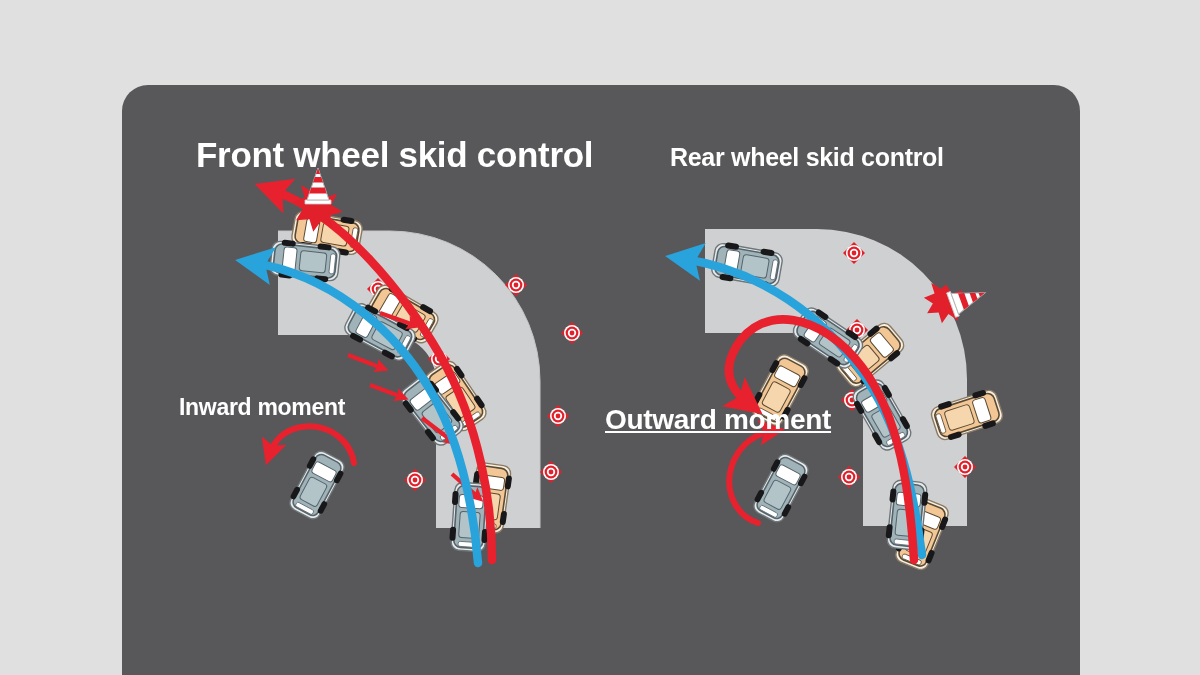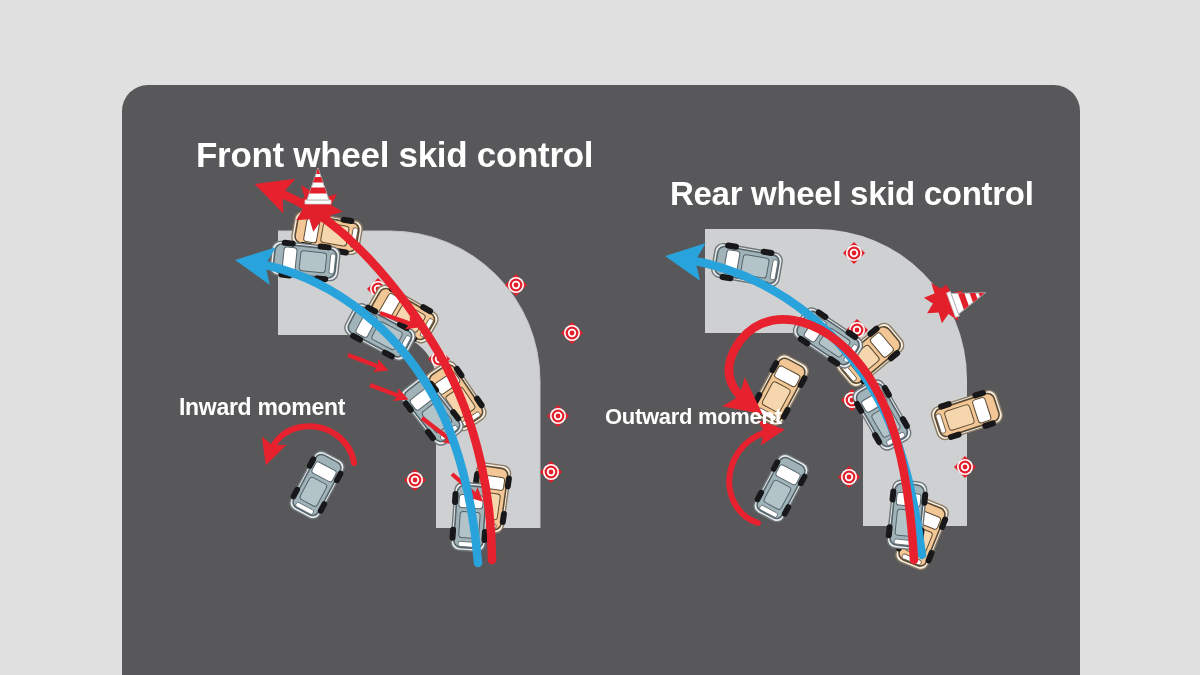--- a/index.html
+++ b/index.html
@@ -36,23 +36,23 @@
     display: block;
   }
   .ttl {
     position: absolute;
     color: #ffffff;
     font-weight: bold;
     white-space: nowrap;
     letter-spacing: -0.3px;
   }
   #title-left  { left: 74px;  top: 50px; font-size: 35px; }
-  #title-right { left: 548px; top: 58px; font-size: 33px; margin-top: 32px; }
+  #title-right { left: 548px; top: 58px; font-size: 25px; }
   #moment-left  { left: 57px;  top: 309px; font-size: 23px; }
-  #moment-right { left: 483px; top: 319px; font-size: 22px; }
+  #moment-right { left: 483px; top: 319px; font-size: 28px; text-decoration: underline; }
 </style>
 </head>
 <body>
 
 <div id="stage">
 
   <div id="panel">
 
     <svg class="diagram-svg" viewBox="0 0 958 503">
       <defs>

